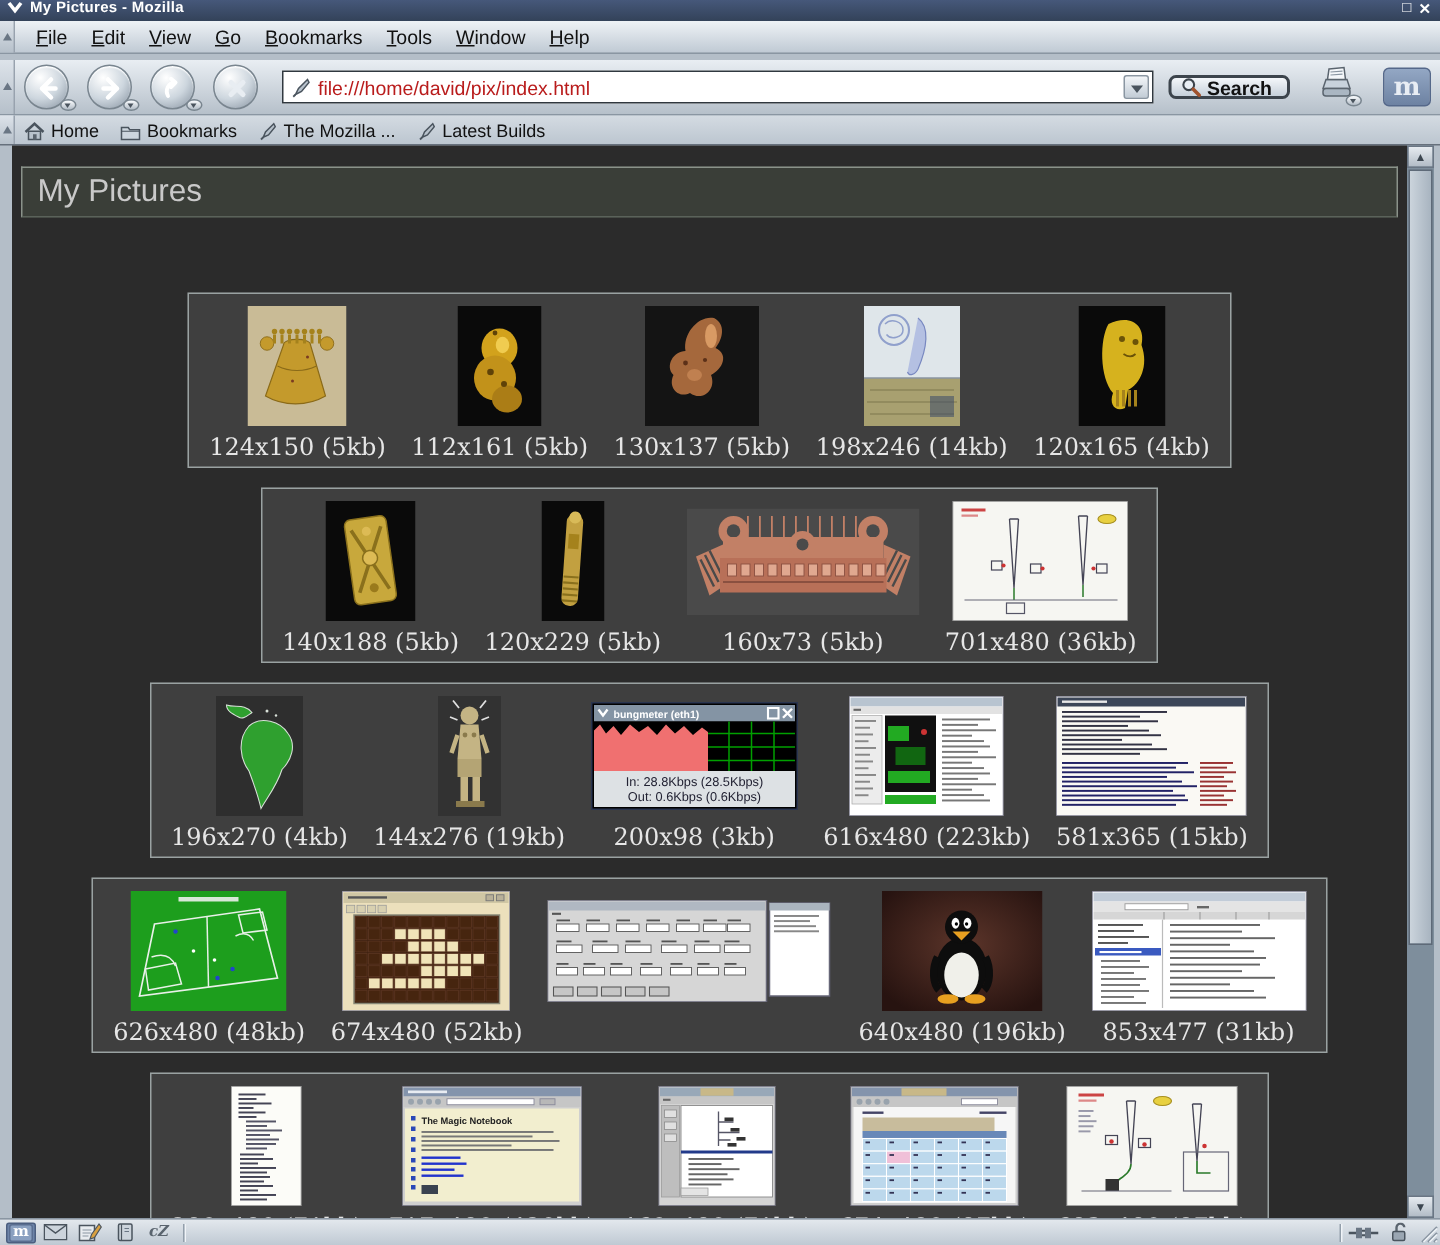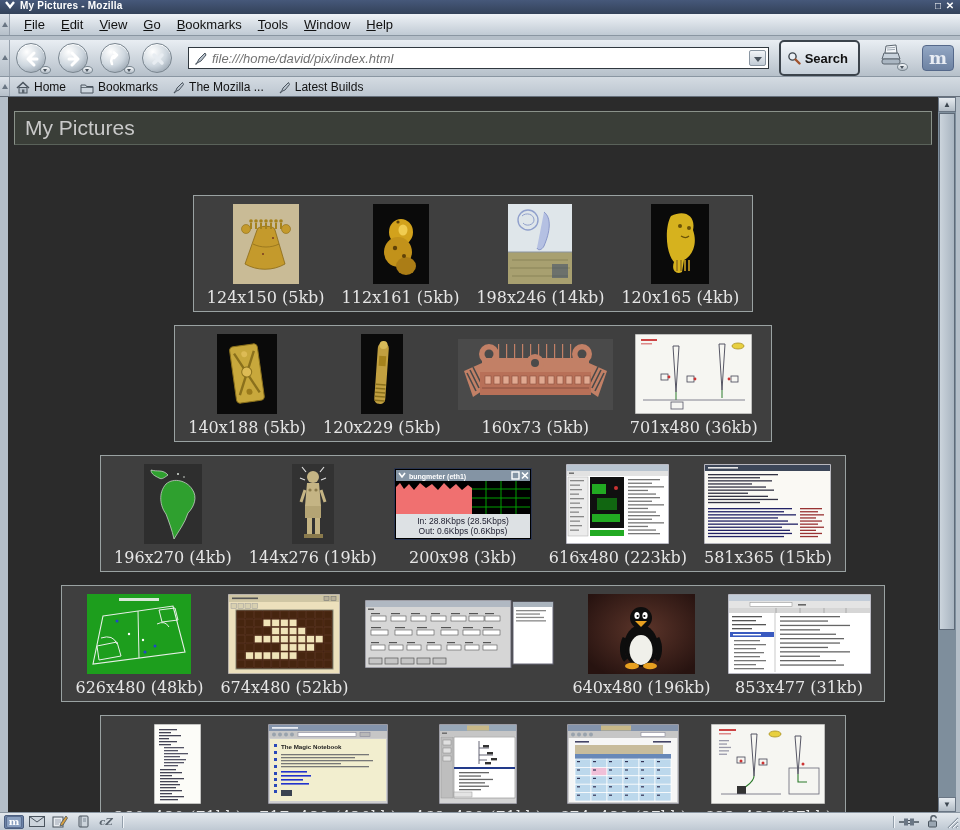--- a/index.html
+++ b/index.html
@@ -58,31 +58,31 @@
     background:linear-gradient(#fafcfe,#b2bcc6); border:1px solid #79858f;
   }
   .drop-oval::before{
     content:""; position:absolute; left:2px; top:2px;
     border-left:2.5px solid transparent; border-right:2.5px solid transparent; border-top:3px solid #4a545e;
   }
   .urlbar {
     height:22px; flex:1; background:#fff; border:1px solid #30383f;
     display:flex; align-items:center; margin-right:10px; padding-left:4px;
   }
-  .urlbar .url-text { font-size:13px; color:#737373; flex:1; white-space:nowrap; overflow:hidden;font-style:italic; }
+  .urlbar .url-text { font-size:13px; color:#b91c1c; flex:1; white-space:nowrap; overflow:hidden; }
   .url-drop {
     width:17px; height:16px; margin-right:2px; flex:none;
     background:linear-gradient(#f2f5f8,#c2ccd6); border:1px solid #8a96a2; border-radius:2px; position:relative;
   }
   .url-drop::before {
     content:""; position:absolute; left:4px; top:6px;
     border-left:4px solid transparent; border-right:4px solid transparent; border-top:5px solid #4a545e;
   }
   .search-btn {
-    height:36px; padding:0 10px 0 6px; display:flex; align-items:center; gap:4px; flex:none;
+    height:16px; padding:0 10px 0 6px; display:flex; align-items:center; gap:4px; flex:none;
     background:linear-gradient(#f4f7fa,#c6d0da); border:2px solid #3c444c; border-radius:5px;
     font-size:13px; font-weight:bold; color:#111; margin-right:14px;
   }
   .printer-wrap { position:relative; width:36px; height:30px; flex:none; margin-right:12px; }
   .logo-box {
     width:32px; height:26px; flex:none; border-radius:4px;
     background:linear-gradient(#93a7c4,#6d82a2); border:1px solid #55688a;
     color:#e8edf4; font-family:"DejaVu Serif",serif; font-weight:bold; font-size:17px;
     display:flex; align-items:center; justify-content:center; line-height:1;
   }
@@ -328,20 +328,33 @@
    <ellipse cx="28" cy="28" rx="12" ry="13" fill="#d2a21c"></ellipse>
    <ellipse cx="25" cy="48" rx="14" ry="15" fill="#c2921a"></ellipse>
    <ellipse cx="33" cy="62" rx="10" ry="9" fill="#ab7d16"></ellipse>
    <ellipse cx="30" cy="26" rx="4.5" ry="5.5" fill="#f0cc50"></ellipse>
    <circle cx="22" cy="44" r="2.2" fill="#5f4208"></circle>
               <circle cx="31" cy="52" r="2" fill="#5f4208"></circle>
    <circle cx="25" cy="18" r="1.6" fill="#5f4208"></circle>
             </svg>
           </div>
           <div class="g-caption">112x161 (5kb)</div>
+        </div>
+        <div class="g-item">
+          <div class="thumb-box">
+            <svg width="76" height="80" viewBox="0 0 76 80">
+              <rect width="76" height="80" fill="#141414"></rect>
+   <path d="M46,8 C54,12 52,22 47,28 C56,32 52,42 44,46 C48,56 38,64 30,58 C22,62 15,54 19,46 C13,40 19,30 27,30 C25,18 36,6 46,8 Z" fill="#a5683c"></path>
+   <ellipse cx="44" cy="20" rx="4" ry="8" fill="#d89a64"></ellipse>
+   <ellipse cx="33" cy="46" rx="5" ry="4" fill="#c08050"></ellipse>
+   <circle cx="27" cy="38" r="1.6" fill="#5c3018"></circle>
+              <circle cx="40" cy="36" r="1.4" fill="#5c3018"></circle>
+            </svg>
+          </div>
+          <div class="g-caption">130x137 (5kb)</div>
         </div>
         <div class="g-item">
           <div class="thumb-box">
             <svg width="64" height="80" viewBox="0 0 64 80">
               <rect width="64" height="80" fill="#dfe6ea"></rect>
    <circle cx="20" cy="16" r="10" fill="none" stroke="#90a0cc" stroke-width="1.4"></circle>
    <path d="M14,12 C18,8 26,10 26,16 C26,21 18,23 15,19" fill="none" stroke="#90a0cc" stroke-width="1"></path>
    <path d="M36,8 C44,14 42,28 36,42 C34,46 30,47 29,44" fill="#b4c0e2" stroke="#7888c0" stroke-width="0.8"></path>
    <rect x="0" y="48" width="64" height="32" fill="#a8a070"></rect>
    <path d="M0,48 L64,48" stroke="#8a94a0" stroke-width="1"></path>

